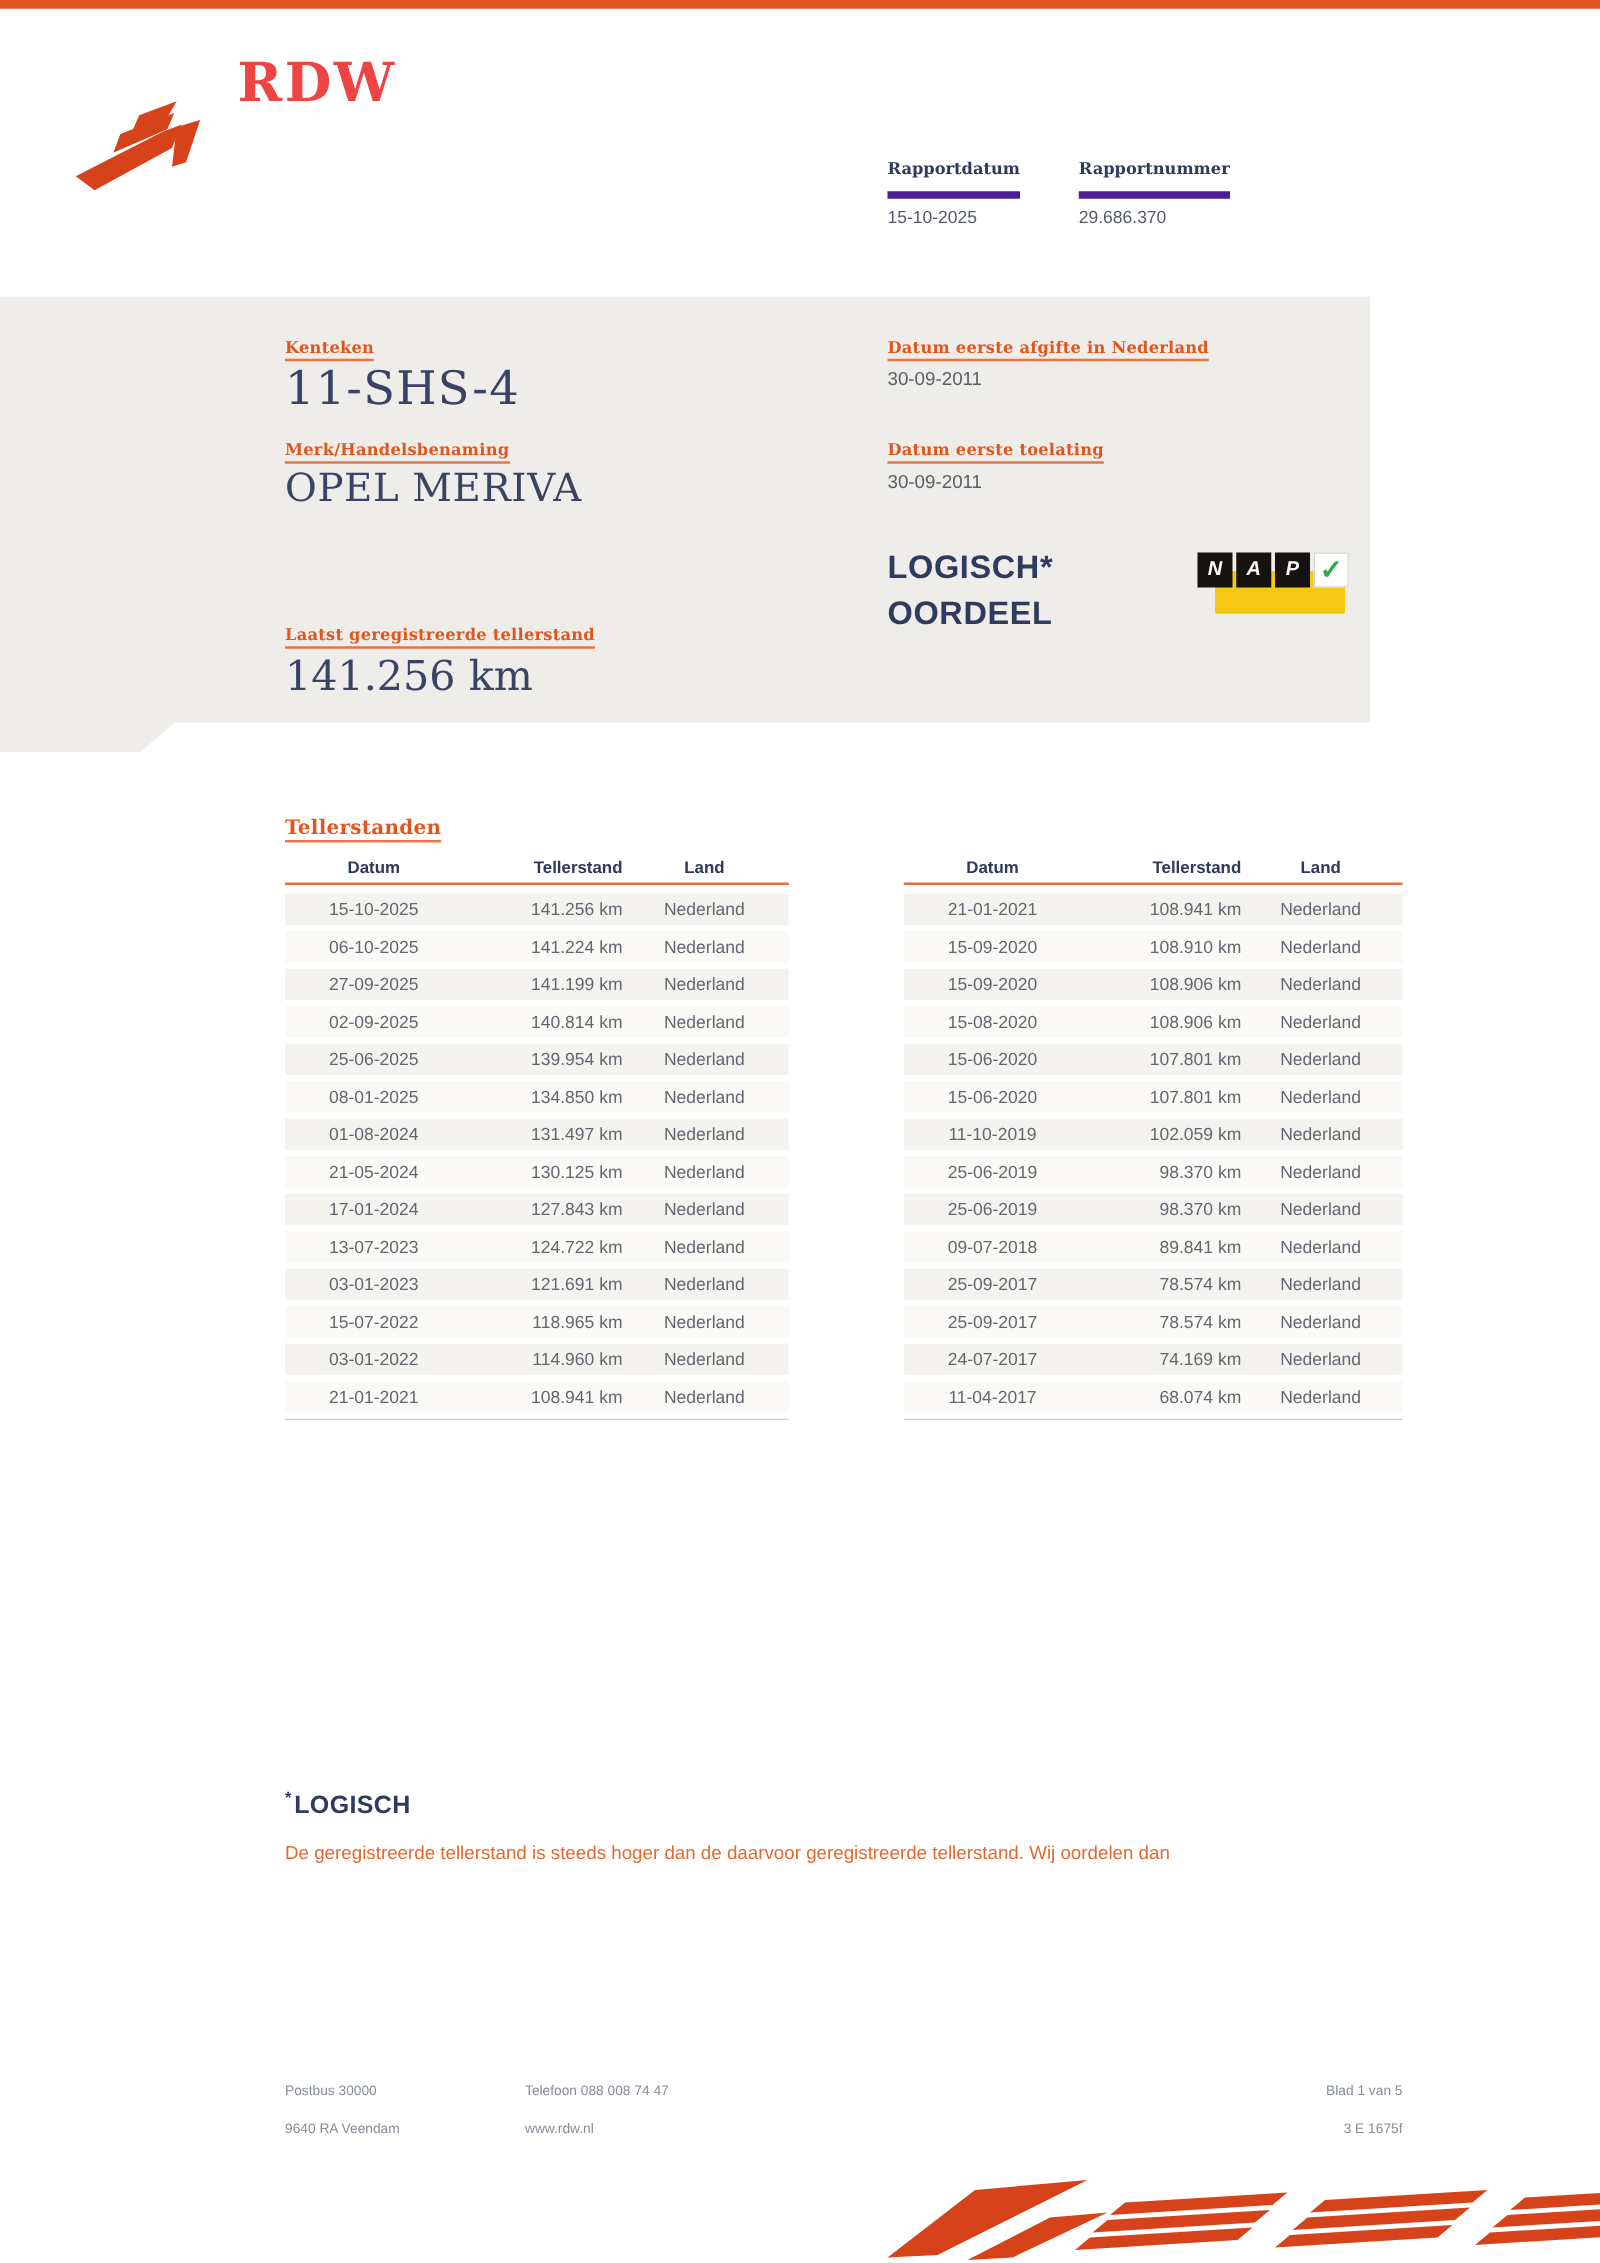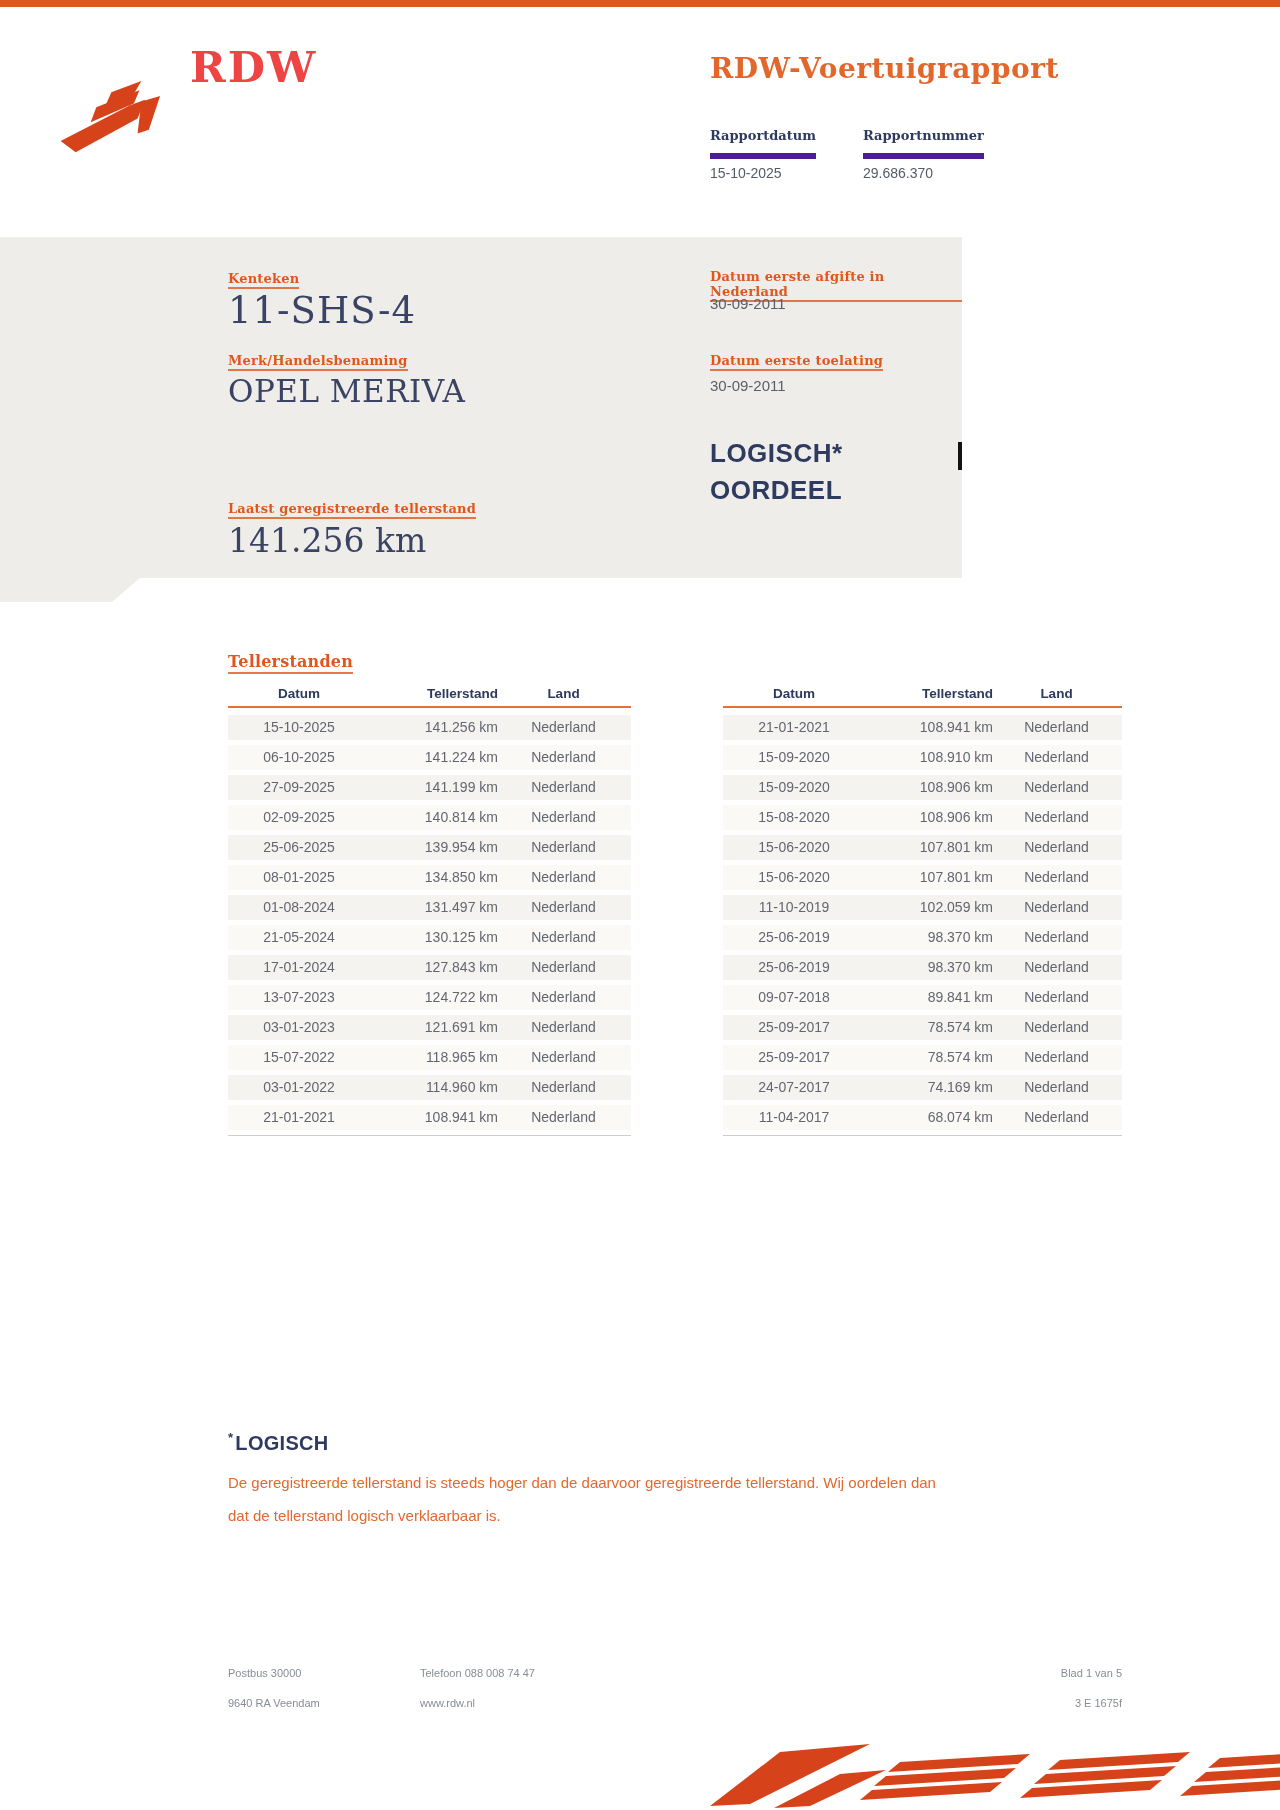--- a/index.html
+++ b/index.html
@@ -13,21 +13,21 @@
   .logo-icon { position:absolute; left:55px; top:70px; width:122px; height:96px; }
   .brand { position:absolute; left:190px; top:42px; font-family:"DejaVu Serif", serif; font-size:43px; font-weight:600; color:#ef4444; letter-spacing:2px; }
   .doc-title { position:absolute; left:710px; top:52px; font-family:"DejaVu Serif", serif; font-size:28px; font-weight:700; color:#E2672C; letter-spacing:.5px; }
 
   .report-meta { position:absolute; left:710px; top:128px; display:grid; grid-template-columns:153px auto; row-gap:6px; }
   .meta-label { font-family:"DejaVu Serif", serif; font-size:13px; font-weight:700; color:#2E3A5E; }
   .meta-label span { border-bottom:6px solid #4c1d95; padding-bottom:10px; display:inline-block; }
   .meta-value { font-size:14px; color:#555B66; }
 
   
-  .graybox { position:absolute; left:0; top:237px; width:962px; height:365px; background:#EFEDEA;
+  .graybox { position:absolute; left:0; top:237px; width:1096px; height:365px; background:#EFEDEA;
              clip-path:polygon(0 0, 100% 0, 100% 341px, 140px 341px, 112px 365px, 0 365px); }
   .lbl { font-family:"DejaVu Serif", serif; font-size:13px; font-weight:700; color:#E0571E; letter-spacing:.2px; display:inline-block; border-bottom:2px solid rgba(224,87,30,.8); padding-bottom:1px; }
   .abs { position:absolute; }
   .big-serif { font-family:"DejaVu Serif", serif; color:#3A4363; }
   .kenteken-value { font-size:37px; letter-spacing:1px; }
   .merk-value { font-size:31px; letter-spacing:.5px; }
   .small-value { font-size:15px; color:#5A6068; }
   .oordeel { font-size:26px; font-weight:700; color:#2F3A5F; line-height:37px; letter-spacing:.5px; }
   .tellerstand-value { font-size:33px; }
 
@@ -78,21 +78,20 @@
     <svg width="122" height="96" viewBox="0 0 130 95" xmlns="http://www.w3.org/2000/svg">
       <g fill="#D6431A">
         <polygon points="60,20 92,8 84,22 54,34"></polygon>
         <polygon points="44,36 90,18 84,32 38,52"></polygon>
         <polygon points="6,72 80,34 96,28 88,48 22,84"></polygon>
         <polygon points="92,30 112,24 100,60 88,64"></polygon>
       </g>
     </svg>
   </div>
   <div class="brand">RDW</div>
-  <div class="doc-title">RDW-Voertuigrapport</div>
 
   <div class="report-meta">
     <div class="meta-label"><span>Rapportdatum</span></div>
     <div class="meta-label"><span>Rapportnummer</span></div>
     <div class="meta-value">15-10-2025</div>
     <div class="meta-value">29.686.370</div>
   </div>
 
   <div class="graybox">
     <div class="abs" style="left:228px; top:32px;"><span class="lbl">Kenteken</span></div>
@@ -288,21 +287,20 @@
           <span class="tc c-land">Nederland</span>
         </div>
       </div>
   </div>
 
   <div class="expl-title">
     <span class="ast">*</span><span>LOGISCH</span>
   </div>
   <div class="expl-text">
     <div>De geregistreerde tellerstand is steeds hoger dan de daarvoor geregistreerde tellerstand. Wij oordelen dan</div>
-    <div>dat de tellerstand logisch verklaarbaar is.</div>
   </div>
 
   <div class="footer-col c1">
     <div>Postbus 30000</div>
     <div>9640 RA Veendam</div>
   </div>
   <div class="footer-col c2">
     <div>Telefoon 088 008 74 47</div>
     <div>www.rdw.nl</div>
   </div>

